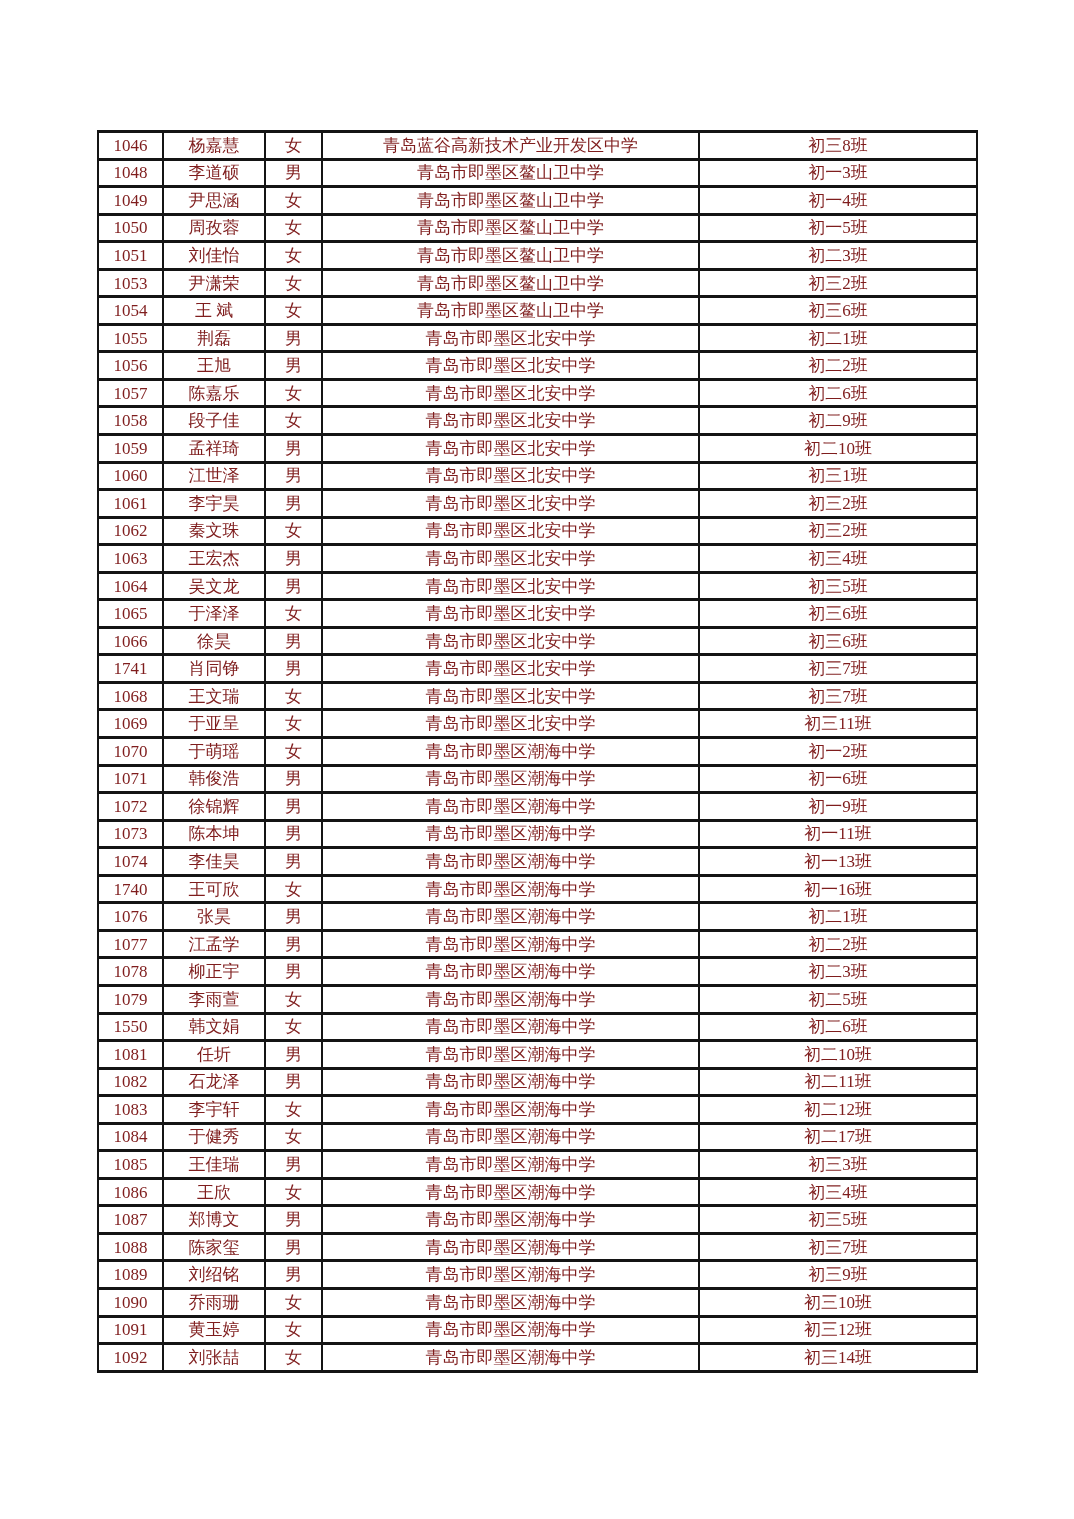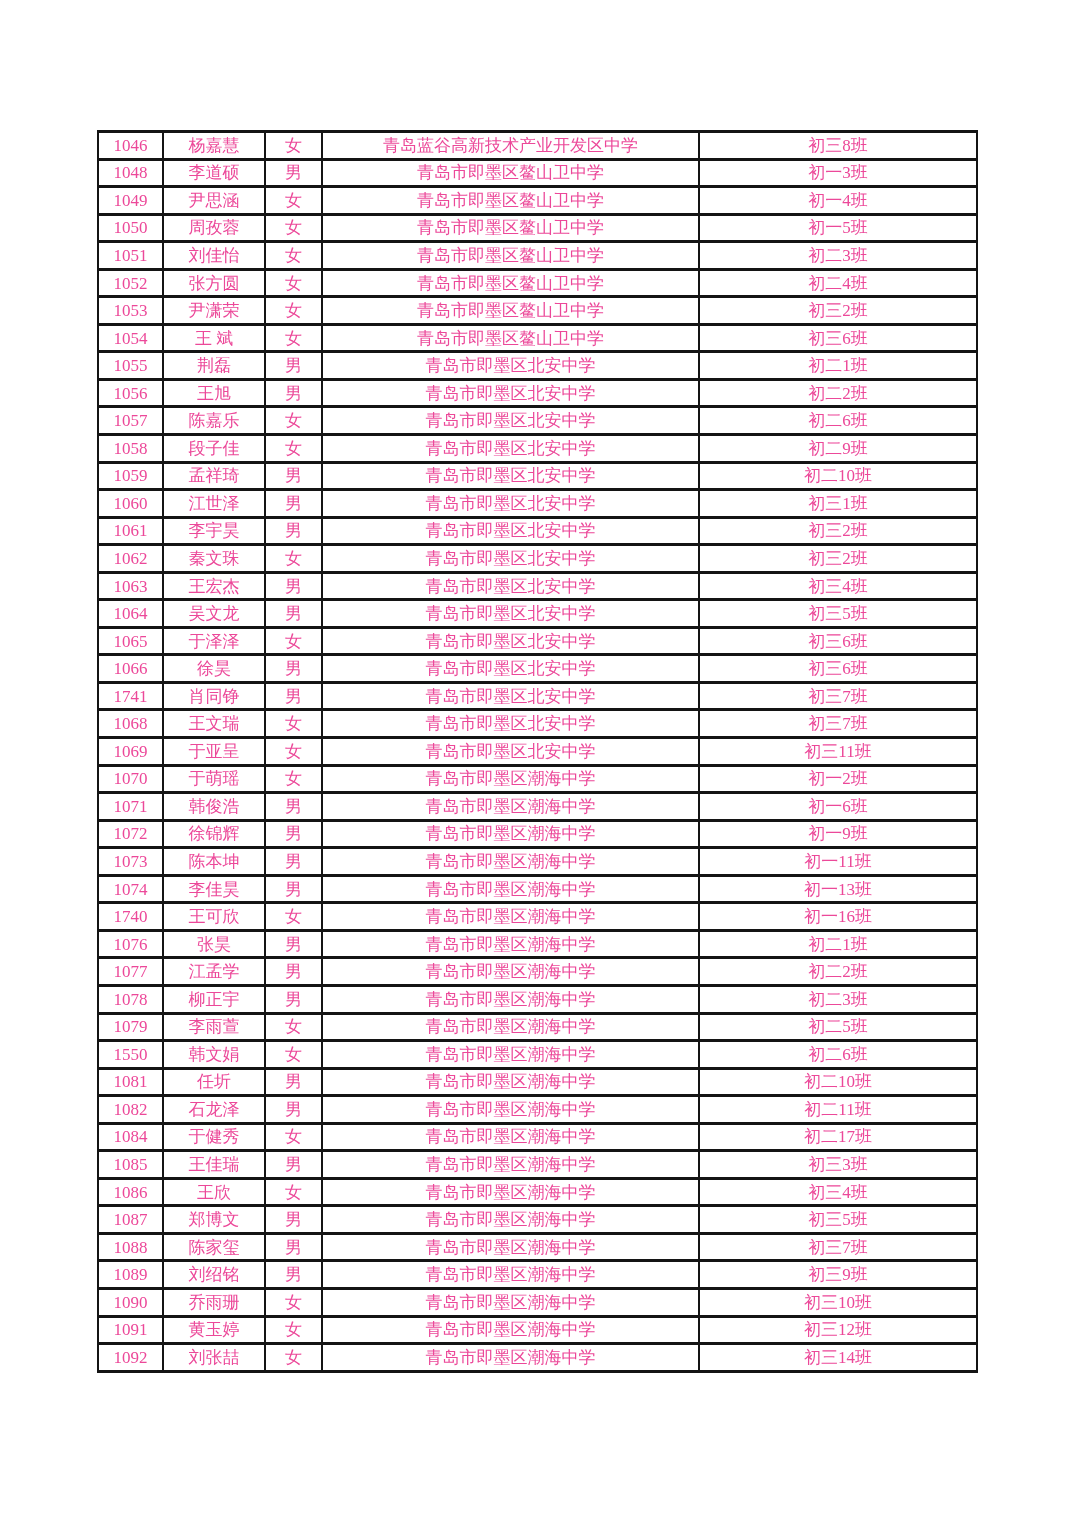--- a/index.html
+++ b/index.html
@@ -7,21 +7,21 @@
     padding: 0;
     background: #ffffff;
   }
   .page {
     position: relative;
     width: 1074px;
     height: 1519px;
     background: #ffffff;
     overflow: hidden;
     font-family: "Liberation Serif", "DejaVu Serif", serif;
-    color: #ec4899;
+    color: #7f1d1d;
   }
   table.student-table {
     position: absolute;
     left: 97px;
     top: 130px;
     width: 879px;
     height: 1243px;
     border-collapse: collapse;
     table-layout: fixed;
   }
@@ -86,27 +86,20 @@
           <td>初一5班</td>
         </tr>
         <tr>
           <td>1051</td>
           <td>刘佳怡</td>
           <td>女</td>
           <td>青岛市即墨区鳌山卫中学</td>
           <td>初二3班</td>
         </tr>
         <tr>
-          <td>1052</td>
-          <td>张方圆</td>
-          <td>女</td>
-          <td>青岛市即墨区鳌山卫中学</td>
-          <td>初二4班</td>
-        </tr>
-        <tr>
           <td>1053</td>
           <td>尹潇荣</td>
           <td>女</td>
           <td>青岛市即墨区鳌山卫中学</td>
           <td>初三2班</td>
         </tr>
         <tr>
           <td>1054</td>
           <td>王 斌</td>
           <td>女</td>
@@ -301,20 +294,27 @@
           <td>男</td>
           <td>青岛市即墨区潮海中学</td>
           <td>初二10班</td>
         </tr>
         <tr>
           <td>1082</td>
           <td>石龙泽</td>
           <td>男</td>
           <td>青岛市即墨区潮海中学</td>
           <td>初二11班</td>
+        </tr>
+        <tr>
+          <td>1083</td>
+          <td>李宇轩</td>
+          <td>女</td>
+          <td>青岛市即墨区潮海中学</td>
+          <td>初二12班</td>
         </tr>
         <tr>
           <td>1084</td>
           <td>于健秀</td>
           <td>女</td>
           <td>青岛市即墨区潮海中学</td>
           <td>初二17班</td>
         </tr>
         <tr>
           <td>1085</td>

